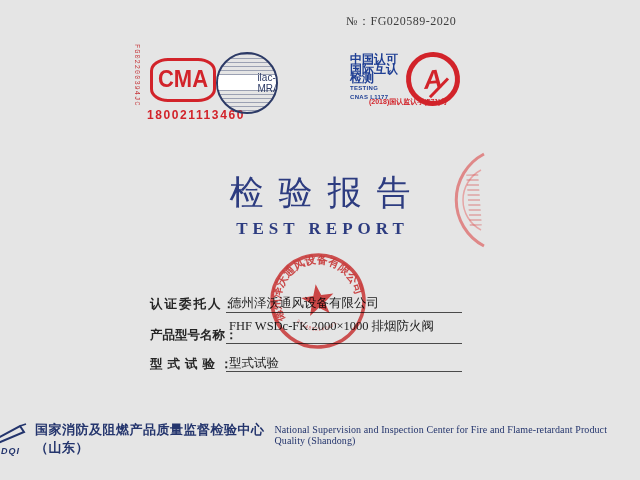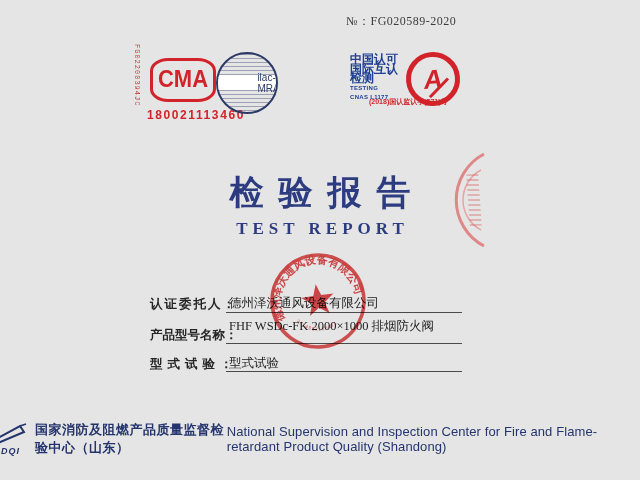--- a/index.html
+++ b/index.html
@@ -32,21 +32,21 @@
   .cnas-textblock{position:absolute;left:350px;top:15px;width:60px;color:#1f3f94;line-height:9.5px;}
   .cnas-textblock .zh{font-size:12px;font-weight:700;}
   .cnas-textblock .en{font-size:6px;font-weight:700;letter-spacing:0.3px;}
   .cal-ring{position:absolute;left:406px;top:12px;width:44px;height:44px;border:5px solid #d2232a;
             border-radius:50%;display:flex;align-items:center;justify-content:center;transform:rotate(-6deg);}
   .cal-ring .a{font-size:26px;font-weight:800;color:#d2232a;font-style:italic;line-height:1;}
   .cal-bar{position:absolute;left:14px;top:30px;width:26px;height:3px;background:#d2232a;transform:rotate(-40deg);}
   .cal-caption{position:absolute;left:369px;top:57px;width:100px;font-size:7px;font-weight:700;color:#d2232a;}
   
   .title-zh{position:absolute;left:20px;top:170px;width:600px;text-align:center;font-size:34px;
-            font-weight:700;color:#2d3c80;letter-spacing:15px;text-indent:15px;}
+            font-weight:400;color:#2d3c80;letter-spacing:15px;text-indent:15px;}
   .title-en{position:absolute;left:20px;top:219px;width:600px;text-align:center;
             font-family:"Liberation Serif",serif;font-size:17px;font-weight:700;color:#2d3c80;
             letter-spacing:5px;text-indent:5px;}
   
   .edge-stamp{position:absolute;left:448px;top:152px;width:40px;height:98px;opacity:.75;}
   .edge-stamp .marks{position:absolute;left:20px;top:22px;width:12px;height:52px;opacity:.5;
         background:repeating-linear-gradient(to bottom,rgba(210,60,60,.8) 0 2px,transparent 2px 5px);
         transform:rotate(-4deg);}
   
   .field-label{position:absolute;left:150px;font-size:12.5px;color:#252525;
@@ -60,22 +60,22 @@
   .stamp{position:absolute;left:260px;top:243px;width:116px;height:116px;transform:rotate(-8deg);
          mix-blend-mode:multiply;opacity:.92;}
   
   .footer{position:absolute;left:0;top:421px;width:640px;display:flex;justify-content:center;
           transform:translateX(-14px);}
   .footer-inner{display:flex;align-items:flex-start;gap:7px;}
   .sdqi{display:flex;flex-direction:column;align-items:center;width:46px;margin-top:2px;}
   .sdqi-label{font-size:9px;font-weight:800;font-style:italic;color:#24356d;letter-spacing:1px;margin-top:1px;}
   .footer-text{display:flex;flex-direction:row;}
   .footer-zh{font-size:13px;font-weight:800;color:#24356d;letter-spacing:0.5px;}
-  .footer-en{font-size:13px;color:#24356d;margin-top:3px;letter-spacing:0.1px;
-             font-family:Liberation Sans, sans-serif;}
+  .footer-en{font-size:10px;color:#24356d;margin-top:3px;letter-spacing:0.1px;
+             font-family:Liberation Serif, serif;}
 </style>
 </head>
 <body>
 
 <div id="canvas">
 
   <div class="report-no"><span>№：</span><span>FG020589-2020</span></div>
 
   <div class="logo-row">
     <div class="side-code">FG02200394JC</div>

